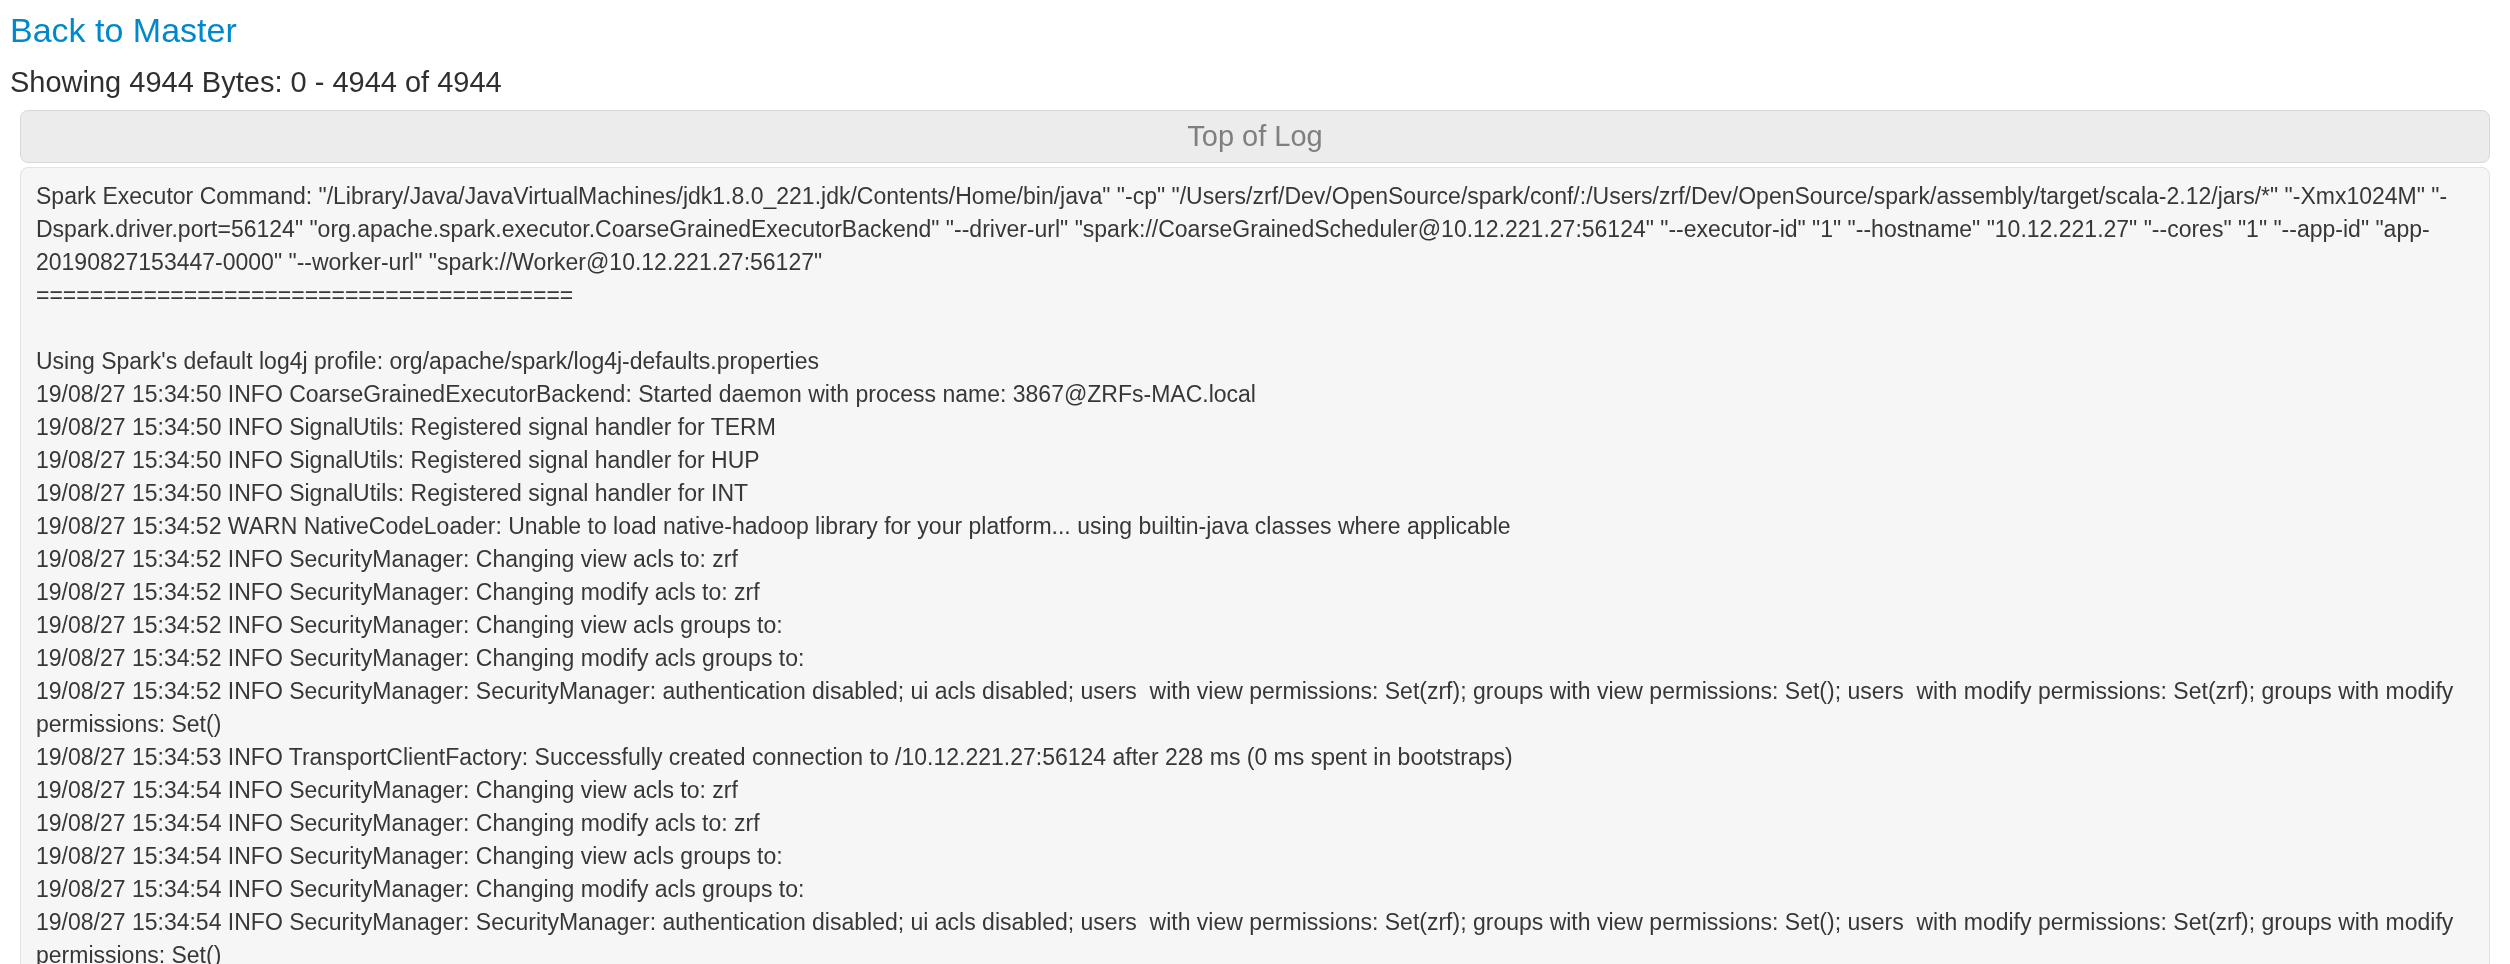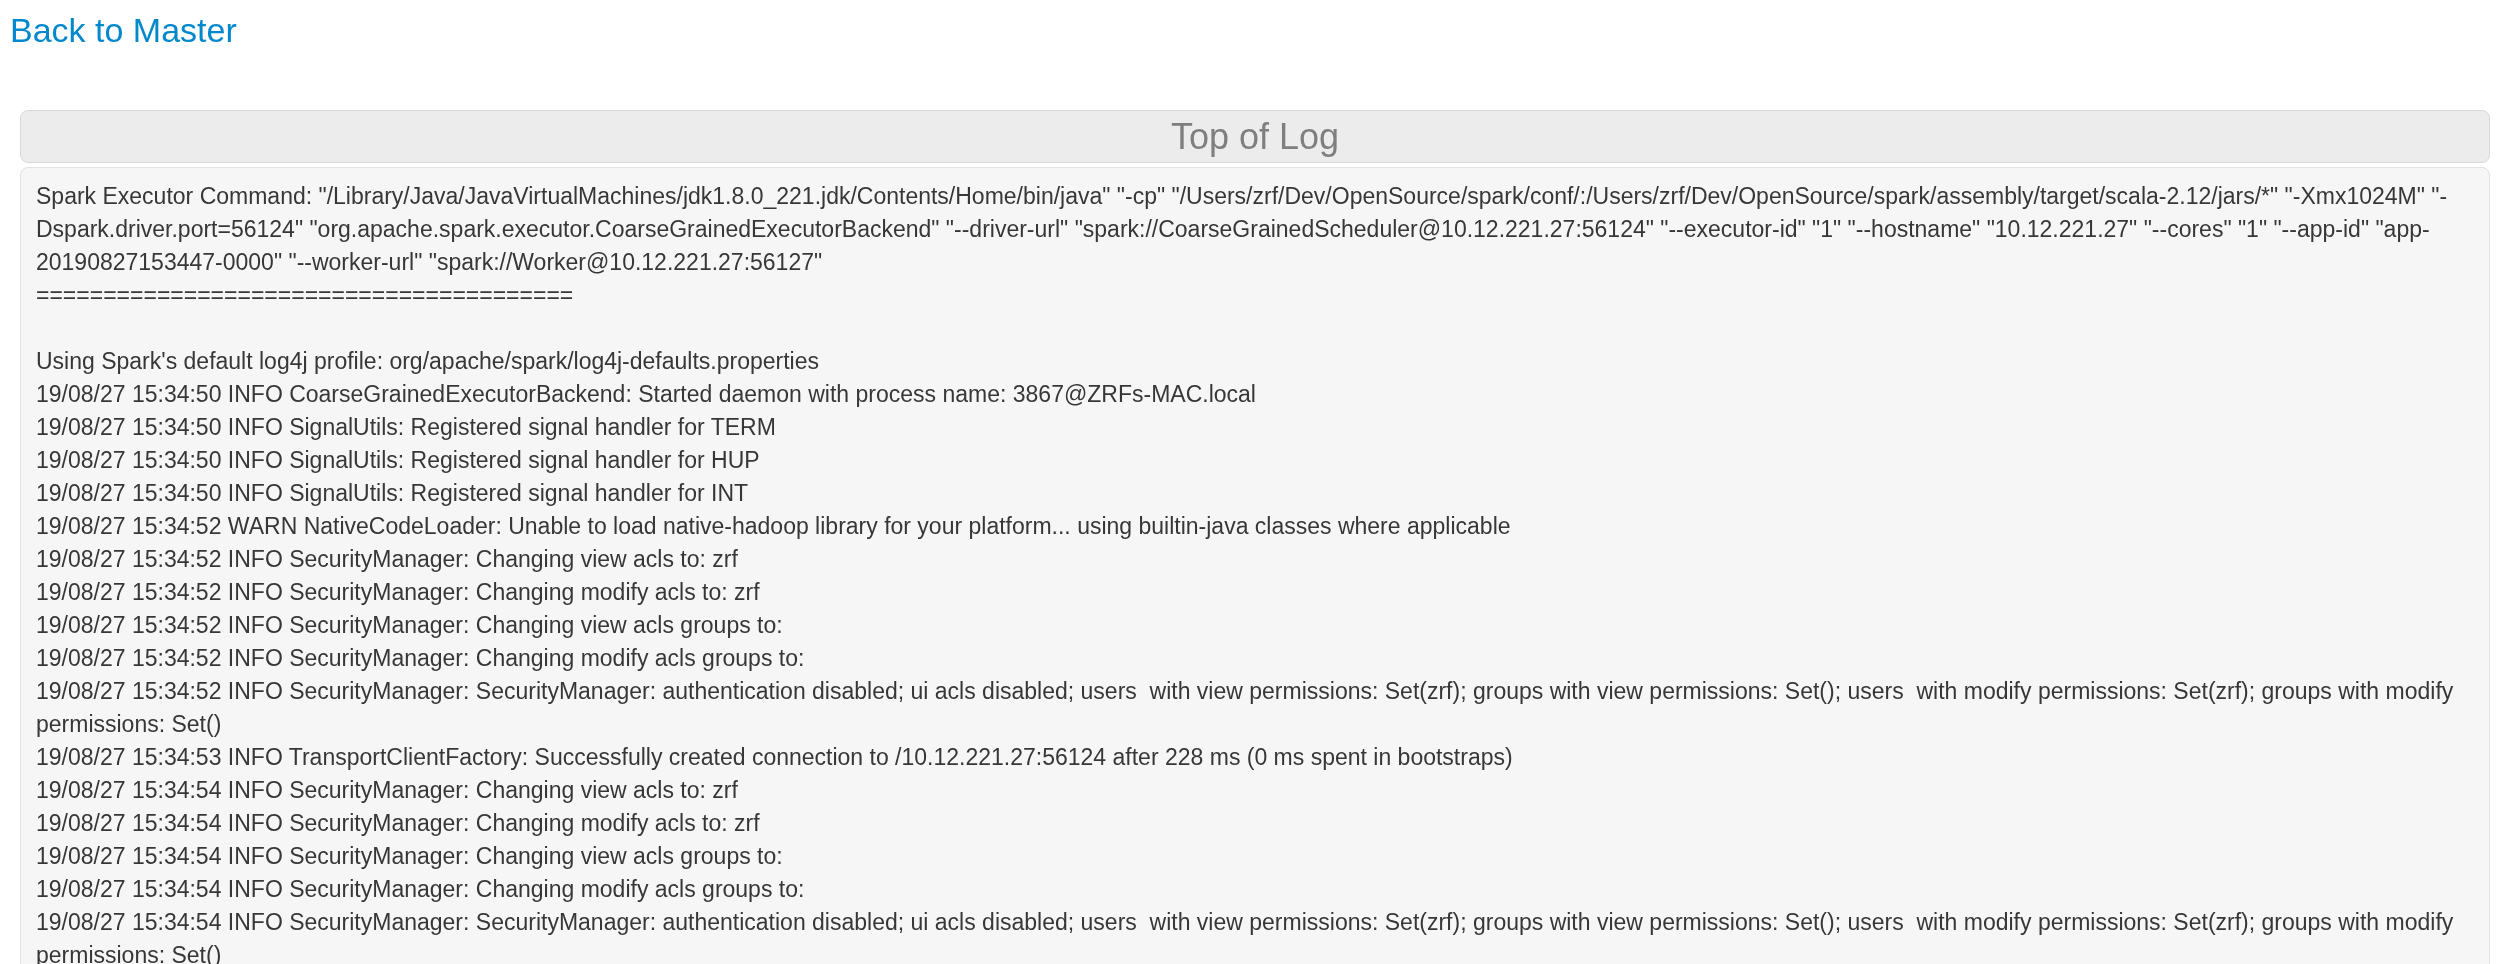--- a/index.html
+++ b/index.html
@@ -41,21 +41,21 @@
     left: 20px;
     top: 110px;
     width: 2470px;
     height: 53px;
     background: #ececec;
     border: 1px solid #d8d8d8;
     border-radius: 8px;
     text-align: center;
   }
   .log-header-title {
-    font-size: 36px;
+    font-size: 29px;
     line-height: 51px;
     color: #7f7f7f;
   }
   .log-box {
     position: absolute;
     left: 20px;
     top: 167px;
     width: 2470px;
     height: 840px;
     background: #f6f6f6;
@@ -74,20 +74,21 @@
     word-wrap: break-word;
   }
 </style>
 </head>
 <body>
 
 <div class="page">
 
   <a class="back-link">Back to Master</a>
 
+  <div class="showing">Showing 4944 Bytes: 0 - 4944 of 4944</div>
 
   <div class="log-header">
     <span class="log-header-title">Top of Log</span>
   </div>
 
   <div class="log-box">
     <pre class="log-pre">Spark Executor Command: "/Library/Java/JavaVirtualMachines/jdk1.8.0_221.jdk/Contents/Home/bin/java" "-cp" "/Users/zrf/Dev/OpenSource/spark/conf/:/Users/zrf/Dev/OpenSource/spark/assembly/target/scala-2.12/jars/*" "-Xmx1024M" "-Dspark.driver.port=56124" "org.apache.spark.executor.CoarseGrainedExecutorBackend" "--driver-url" "spark://CoarseGrainedScheduler@10.12.221.27:56124" "--executor-id" "1" "--hostname" "10.12.221.27" "--cores" "1" "--app-id" "app-20190827153447-0000" "--worker-url" "spark://Worker@10.12.221.27:56127"
 ========================================
 
 Using Spark's default log4j profile: org/apache/spark/log4j-defaults.properties

